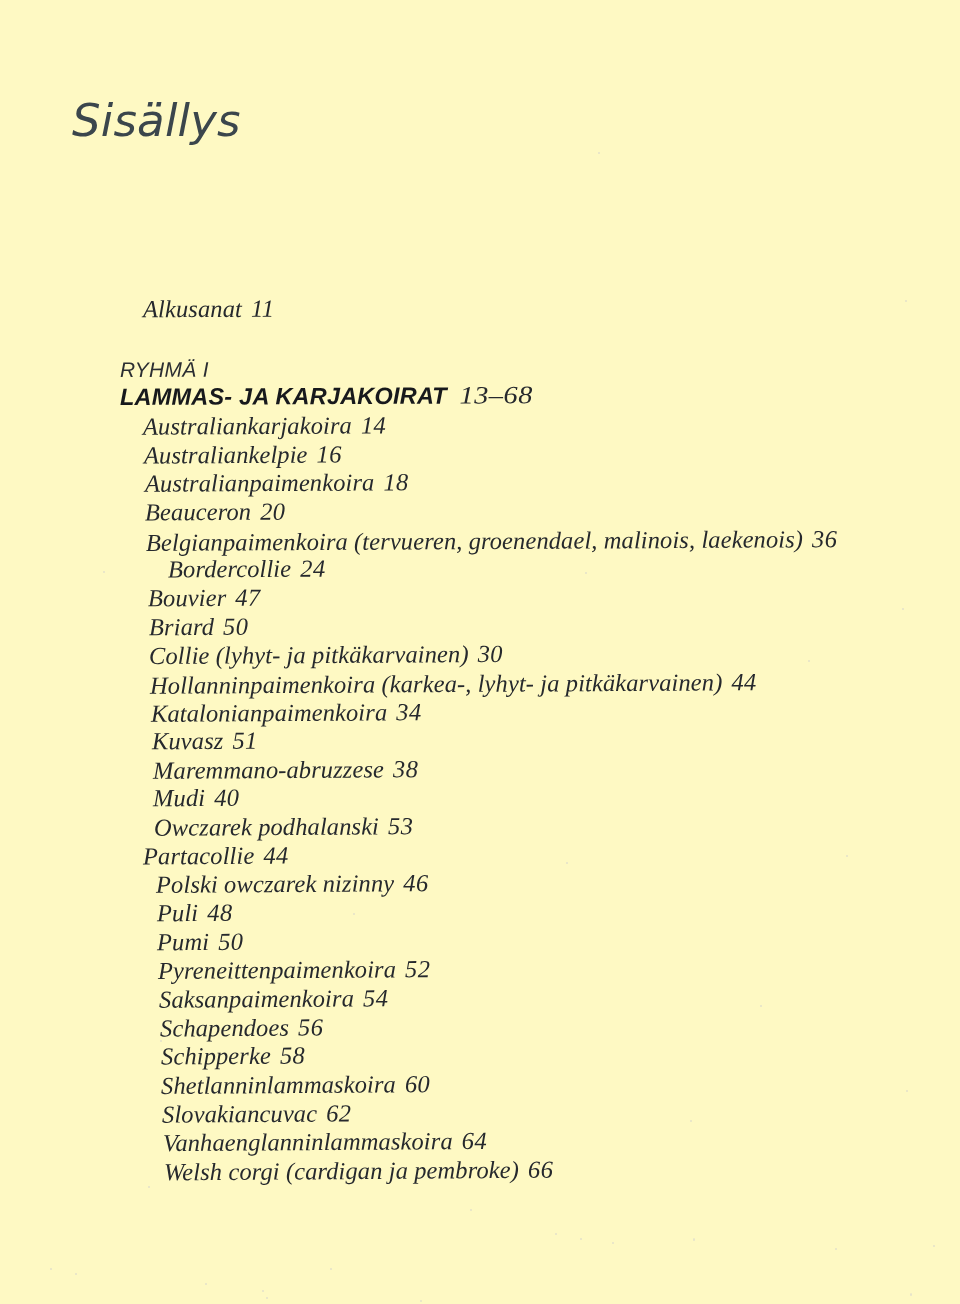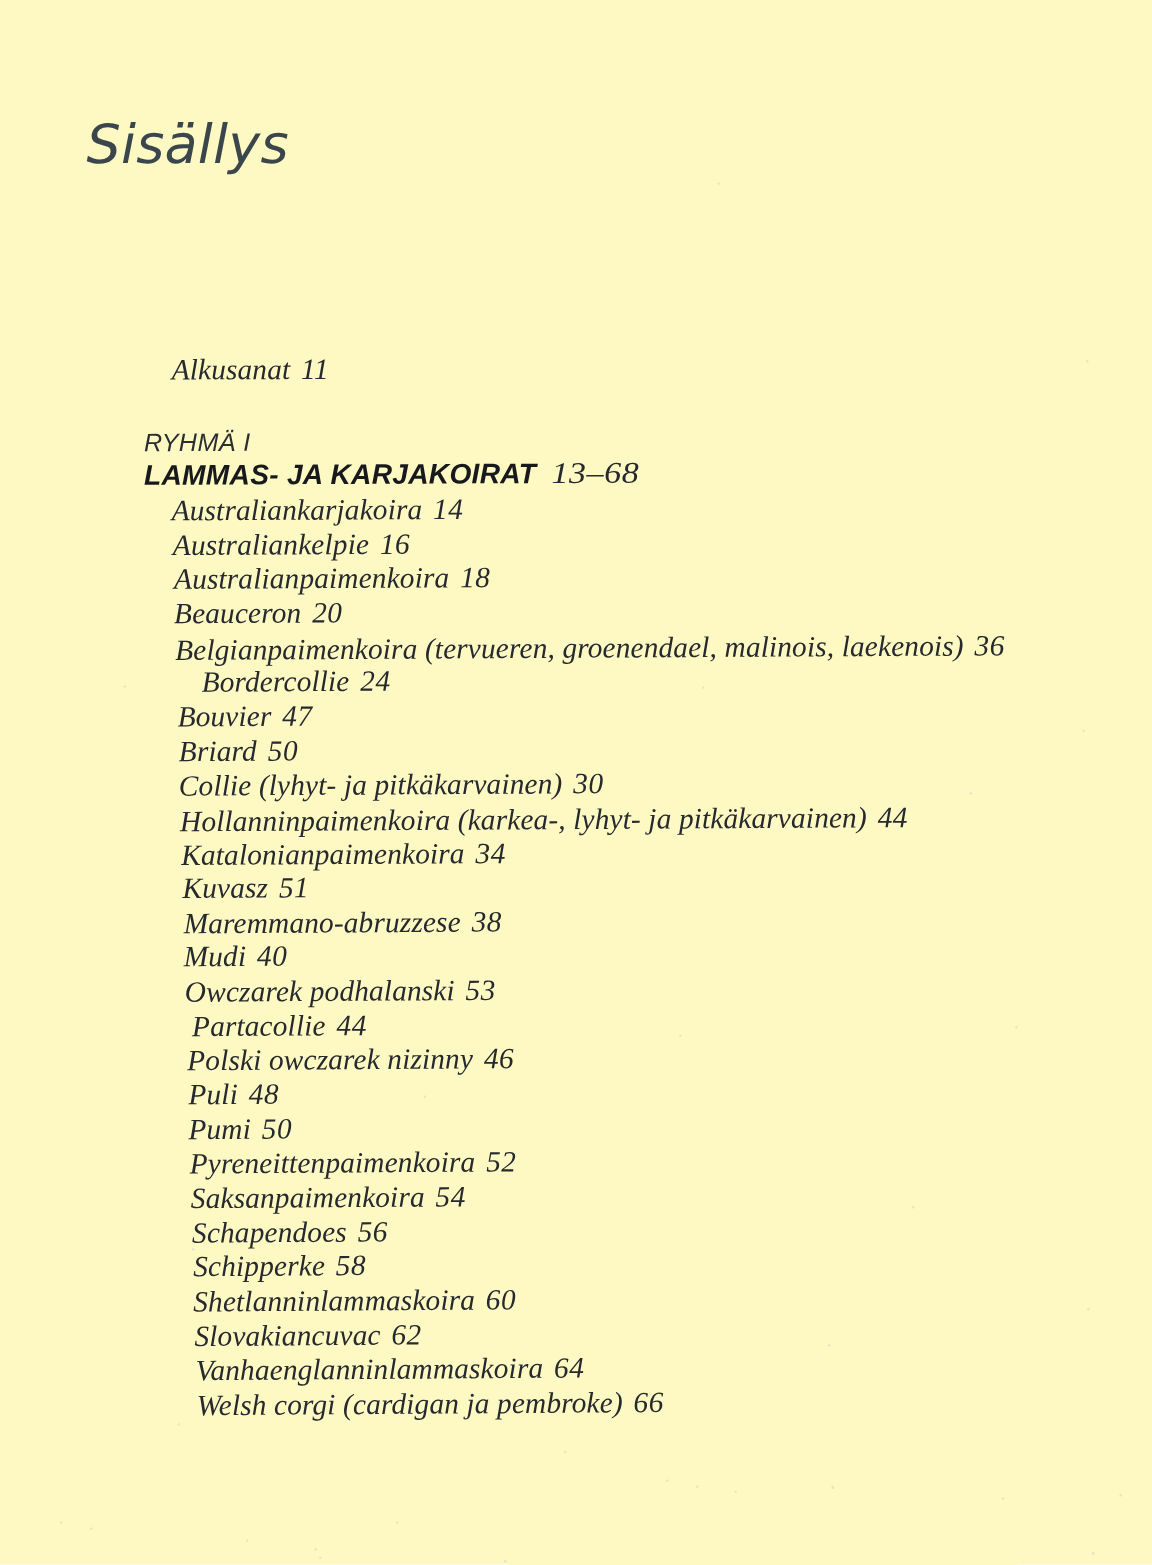--- a/index.html
+++ b/index.html
@@ -158,21 +158,21 @@
       <div class="row entry" style="top: 555.25px; left: 147px; transform: rotate(-0.32deg); margin-left: 21px;"><span>Bordercollie</span><span class="pg">24</span></div>
       <div class="row entry" style="top: 583.9px; left: 148px; transform: rotate(-0.324deg);"><span>Bouvier</span><span class="pg">47</span></div>
       <div class="row entry" style="top: 612.55px; left: 149px; transform: rotate(-0.328deg);"><span>Briard</span><span class="pg">50</span></div>
       <div class="row entry" style="top: 641.2px; left: 149px; transform: rotate(-0.332deg);"><span>Collie (lyhyt- ja pitkäkarvainen)</span><span class="pg">30</span></div>
       <div class="row entry" style="top: 669.85px; left: 150px; transform: rotate(-0.336deg);"><span>Hollanninpaimenkoira (karkea-, lyhyt- ja pitkäkarvainen)</span><span class="pg">44</span></div>
       <div class="row entry" style="top: 698.5px; left: 151px; transform: rotate(-0.34deg);"><span>Katalonianpaimenkoira</span><span class="pg">34</span></div>
       <div class="row entry" style="top: 727.15px; left: 152px; transform: rotate(-0.344deg);"><span>Kuvasz</span><span class="pg">51</span></div>
       <div class="row entry" style="top: 755.8px; left: 153px; transform: rotate(-0.348deg);"><span>Maremmano-abruzzese</span><span class="pg">38</span></div>
       <div class="row entry" style="top: 784.45px; left: 153px; transform: rotate(-0.352deg);"><span>Mudi</span><span class="pg">40</span></div>
       <div class="row entry" style="top: 813.1px; left: 154px; transform: rotate(-0.356deg);"><span>Owczarek podhalanski</span><span class="pg">53</span></div>
-      <div class="row entry" style="top: 841.75px; left: 160px; transform: rotate(-0.36deg);"><span>Partacollie</span><span class="pg">44</span></div>
+      <div class="row entry" style="top: 841.75px; left: 143px; transform: rotate(-0.36deg);"><span>Partacollie</span><span class="pg">44</span></div>
       <div class="row entry" style="top: 870.4px; left: 156px; transform: rotate(-0.364deg);"><span>Polski owczarek nizinny</span><span class="pg">46</span></div>
       <div class="row entry" style="top: 899.05px; left: 157px; transform: rotate(-0.368deg);"><span>Puli</span><span class="pg">48</span></div>
       <div class="row entry" style="top: 927.7px; left: 157px; transform: rotate(-0.372deg);"><span>Pumi</span><span class="pg">50</span></div>
       <div class="row entry" style="top: 956.35px; left: 158px; transform: rotate(-0.376deg);"><span>Pyreneittenpaimenkoira</span><span class="pg">52</span></div>
       <div class="row entry" style="top: 985px; left: 159px; transform: rotate(-0.38deg);"><span>Saksanpaimenkoira</span><span class="pg">54</span></div>
       <div class="row entry" style="top: 1013.65px; left: 160px; transform: rotate(-0.384deg);"><span>Schapendoes</span><span class="pg">56</span></div>
       <div class="row entry" style="top: 1042.3px; left: 161px; transform: rotate(-0.388deg);"><span>Schipperke</span><span class="pg">58</span></div>
       <div class="row entry" style="top: 1070.95px; left: 161px; transform: rotate(-0.392deg);"><span>Shetlanninlammaskoira</span><span class="pg">60</span></div>
       <div class="row entry" style="top: 1099.6px; left: 162px; transform: rotate(-0.396deg);"><span>Slovakiancuvac</span><span class="pg">62</span></div>
       <div class="row entry" style="top: 1128.25px; left: 163px; transform: rotate(-0.4deg);"><span>Vanhaenglanninlammaskoira</span><span class="pg">64</span></div>

